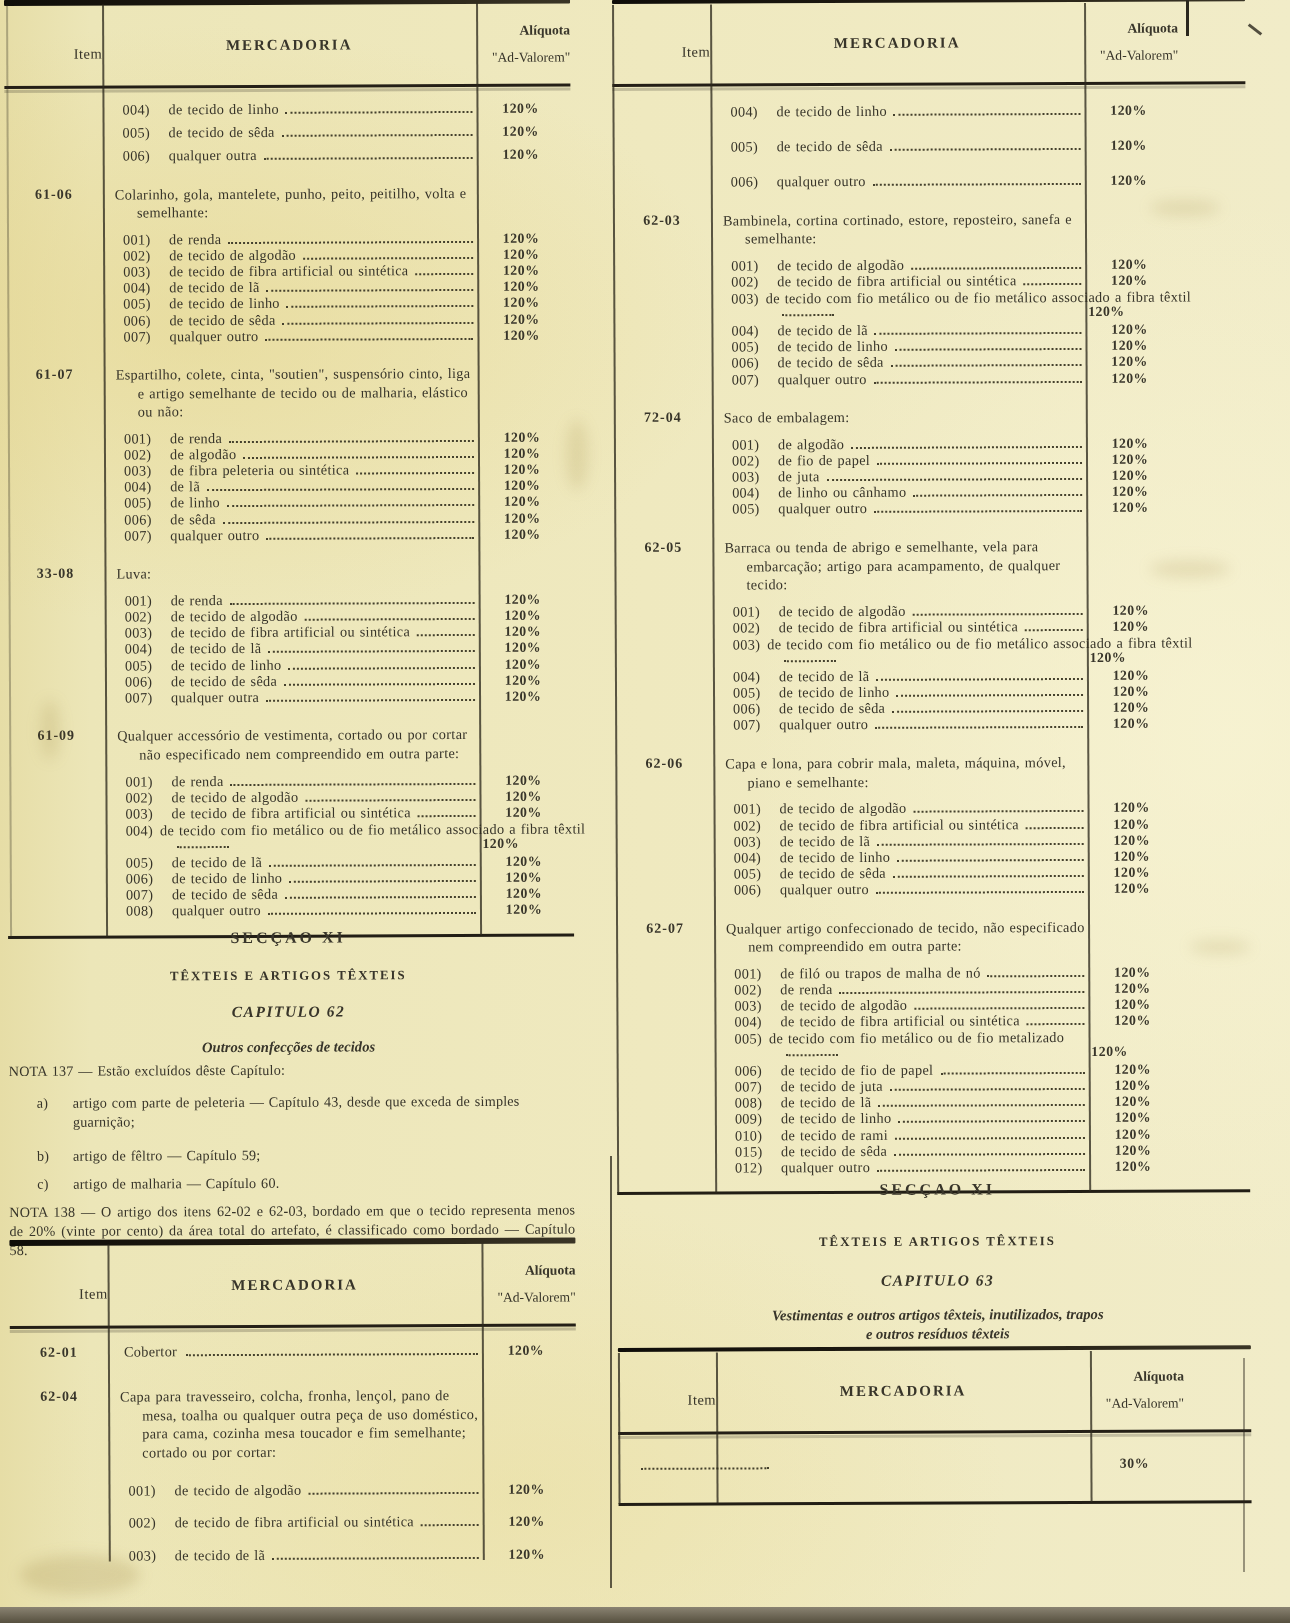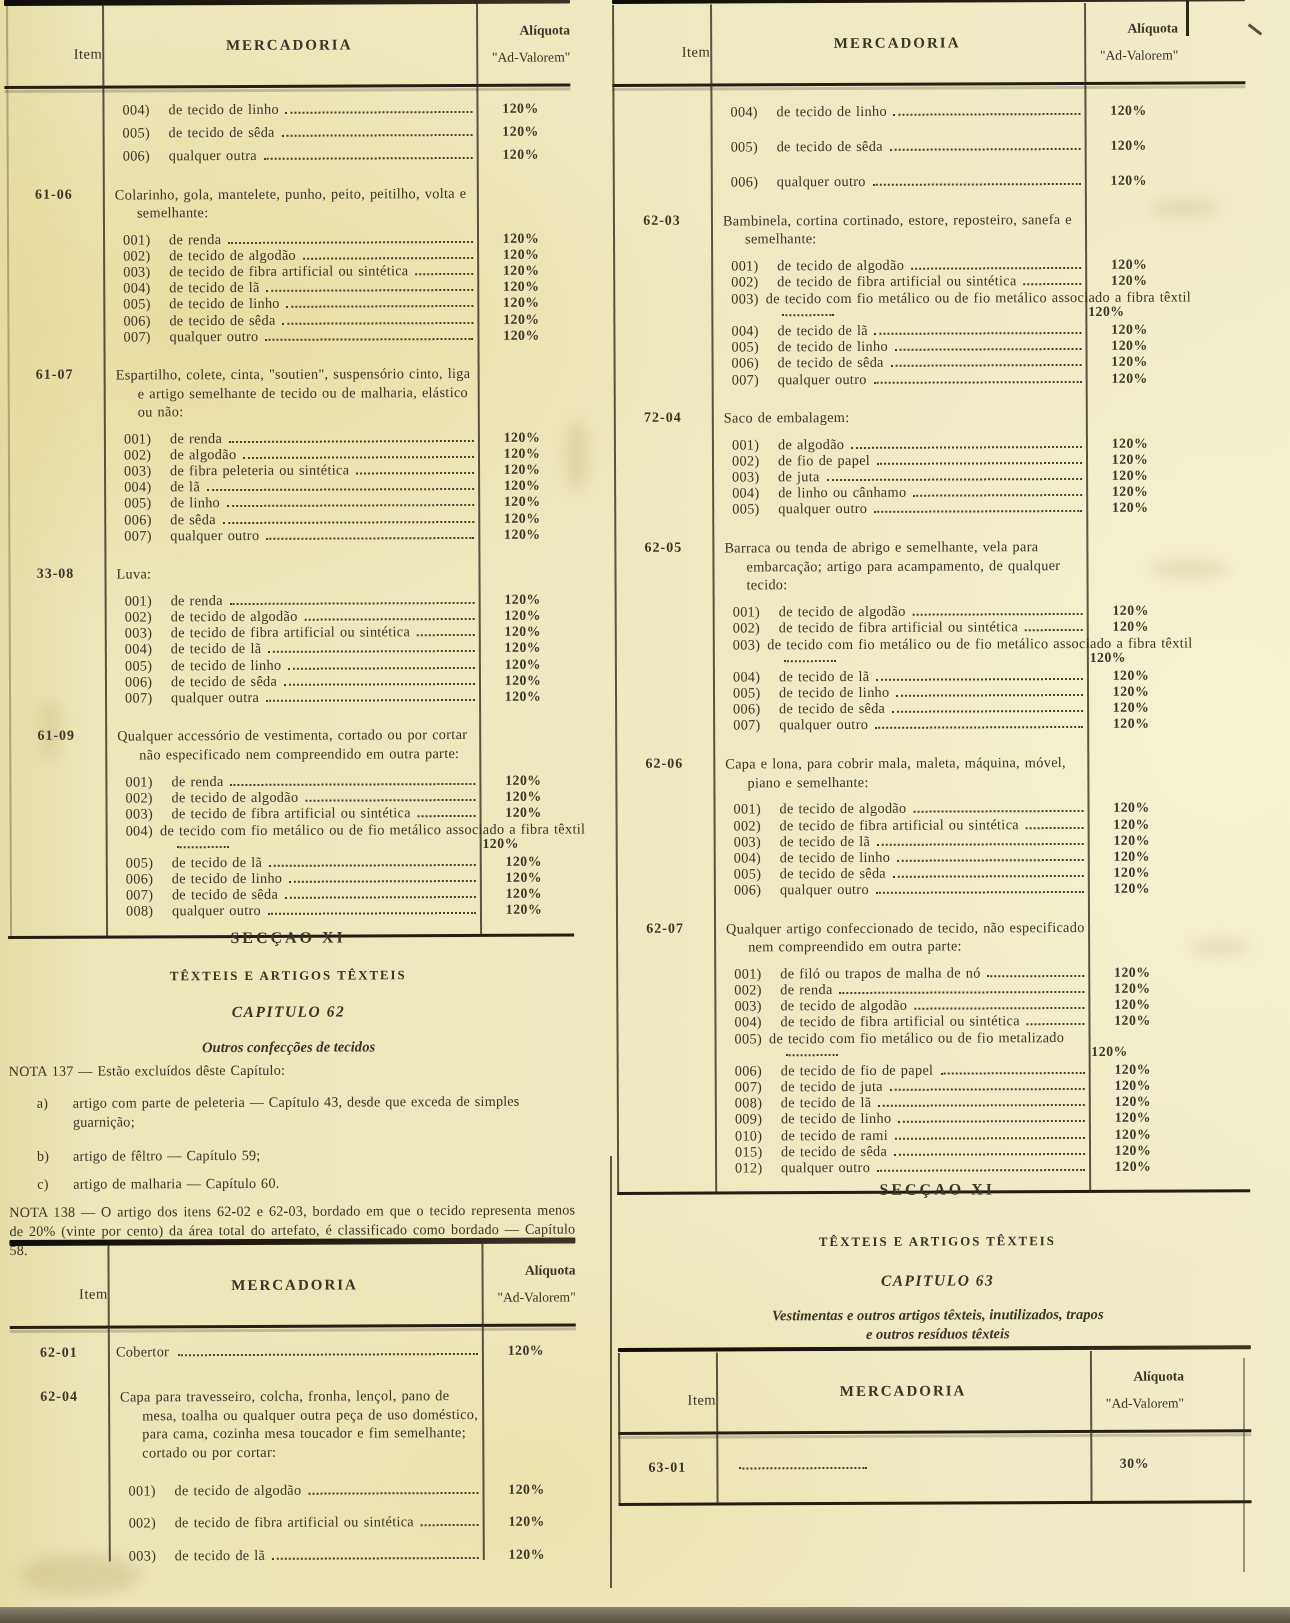--- a/index.html
+++ b/index.html
@@ -32,21 +32,21 @@
   .sn{flex:0 0 46px;}
   .st{flex:0 1 auto;white-space:nowrap;}
   .dots{flex:1 1 8px;min-width:6px;border-bottom:2.3px dotted #45412d;height:.72em;margin:0 4px 0 7px;}
   .rate{flex:0 0 88px;text-align:center;font-weight:bold;font-size:13.8px;letter-spacing:.5px;}
   .mb6{margin-bottom:7px;} .mb18{margin-bottom:19px;} .mt16{margin-top:16px;}
   .blk{margin-top:21px;}
   .ih{display:flex;line-height:18.5px;margin-bottom:10px;}
   .code{flex:0 0 98px;text-align:center;font-weight:bold;font-size:14px;letter-spacing:1px;}
   .desc{flex:0 0 374px;box-sizing:border-box;padding-left:34px;text-indent:-22px;padding-right:2px;}
   .one{align-items:baseline;margin-bottom:0;}
-  .one .desc{flex:0 1 auto;padding-left:8px;text-indent:0;white-space:nowrap;}
+  .one .desc{flex:0 1 auto;padding-left:16px;text-indent:0;white-space:nowrap;}
   .ml{display:block;position:relative;padding-left:164px;text-indent:-46px;padding-right:88px;line-height:16.5px;}
   .ml .sn{margin-right:7px;}
   .ml .dots{display:inline-block;width:52px;height:0;border-bottom:2.3px dotted #45412d;vertical-align:3px;margin:0 0 0 5px;}
   .ml .rate{position:absolute;left:472px;bottom:1px;width:88px;display:block;}
   .k{position:relative;margin-bottom:0;}
   .k .desc{padding-left:46px;text-indent:-28px;}
   .idots{display:inline-block;width:128px;height:0;border-bottom:2.4px dotted #45412d;vertical-align:3px;margin-left:5px;}
   .k .rate{position:absolute;left:472px;bottom:2px;width:88px;text-align:center;font-weight:bold;font-size:13.8px;}
   .sec{position:absolute;text-align:center;width:560px;}
   .sec .s{font-size:16px;font-weight:bold;letter-spacing:3px;margin-bottom:22px;}
@@ -680,21 +680,20 @@
         <div class="hc1">Item</div>
         <div class="hc2">MERCADORIA</div>
         <div class="hc3">
           <div class="a1">Alíquota</div>
           <div class="a2">"Ad-Valorem"</div>
         </div>
       </div>
       <div class="rsep w2"></div>
       <div class="tb" style="padding-top:24px;">
         <div class="ih k">
-          <span class="code">63-01</span>
           <div class="desc"><span class="idots"></span></div>
           <span class="rate">30%</span>
         </div>
       </div>
       <div class="rbot w2" style="margin-top:26px;"></div>
       <span class="sp spA"></span>
       <span class="sp spB"></span>
       <span class="sp" style="left:0;"></span>
     </div>
   </div>

